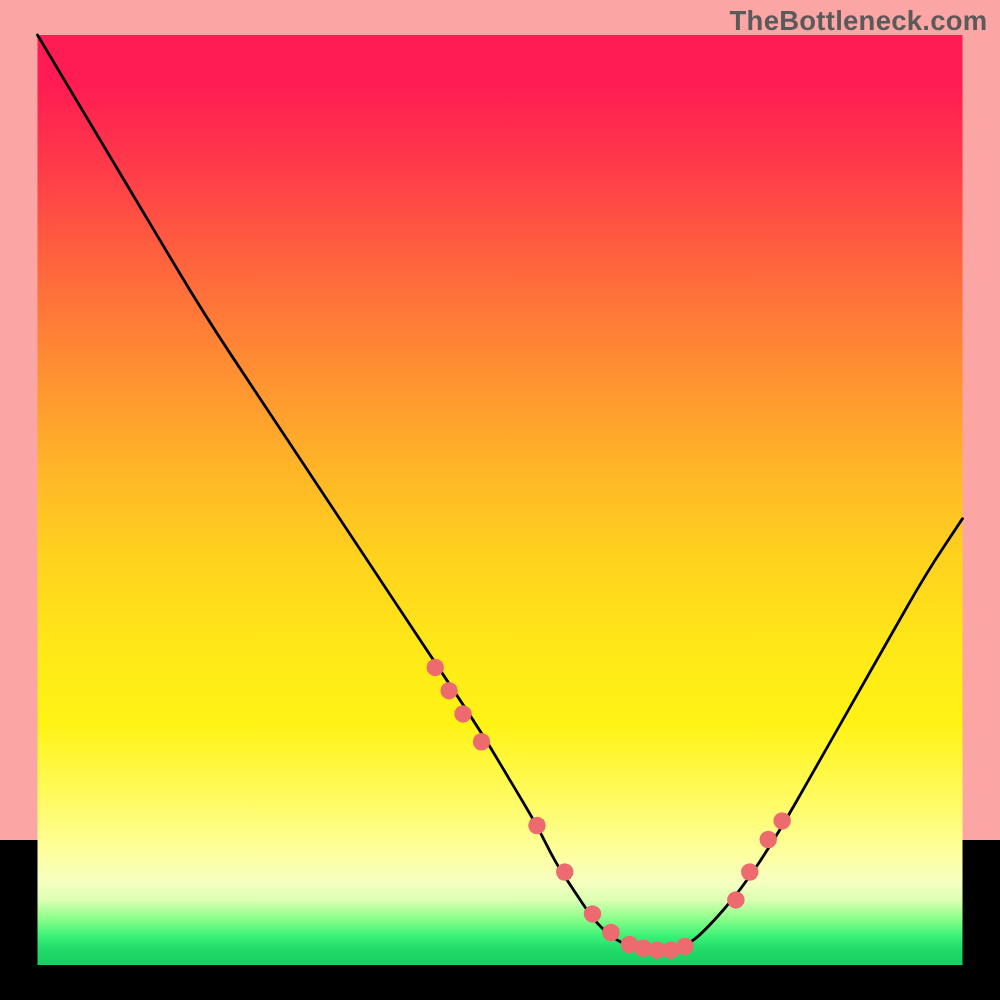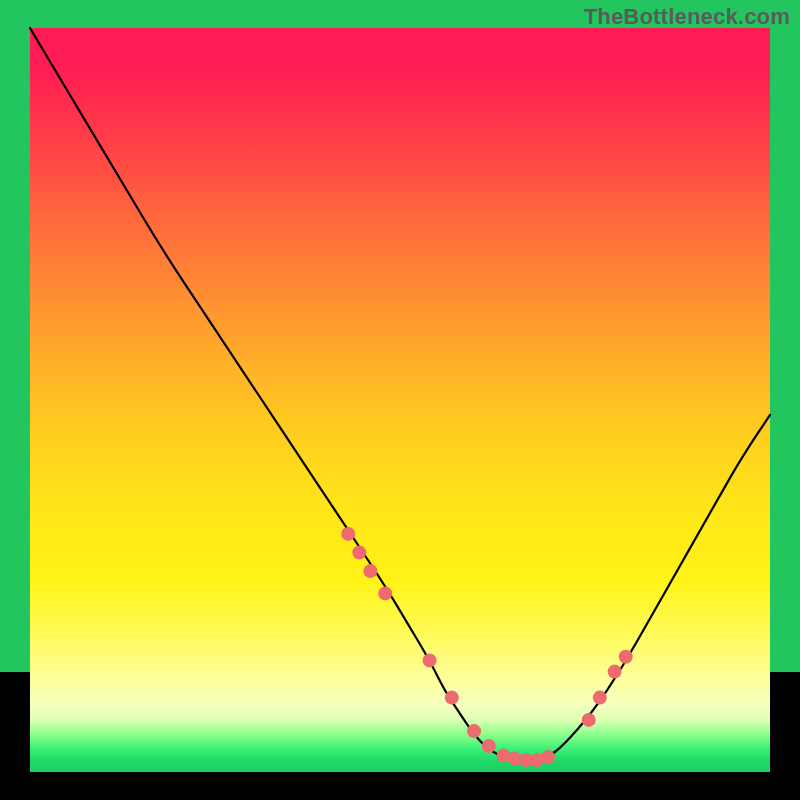--- a/index.html
+++ b/index.html
@@ -8,21 +8,21 @@
     width: 800px;
     height: 800px;
     background: #000;
     overflow: hidden;
     font-family: Arial, Helvetica, sans-serif;
   }
   .frame {
     position: relative;
     width: 800px;
     height: 672px;
-    background: #22c55e;
+    background: #fca5a5;
   }
   .watermark {
     position: absolute;
     top: 4px;
     right: 10px;
     color: #5a5a5a;
     font-size: 22px;
     font-weight: bold;
     letter-spacing: 0.2px;
     z-index: 10;

